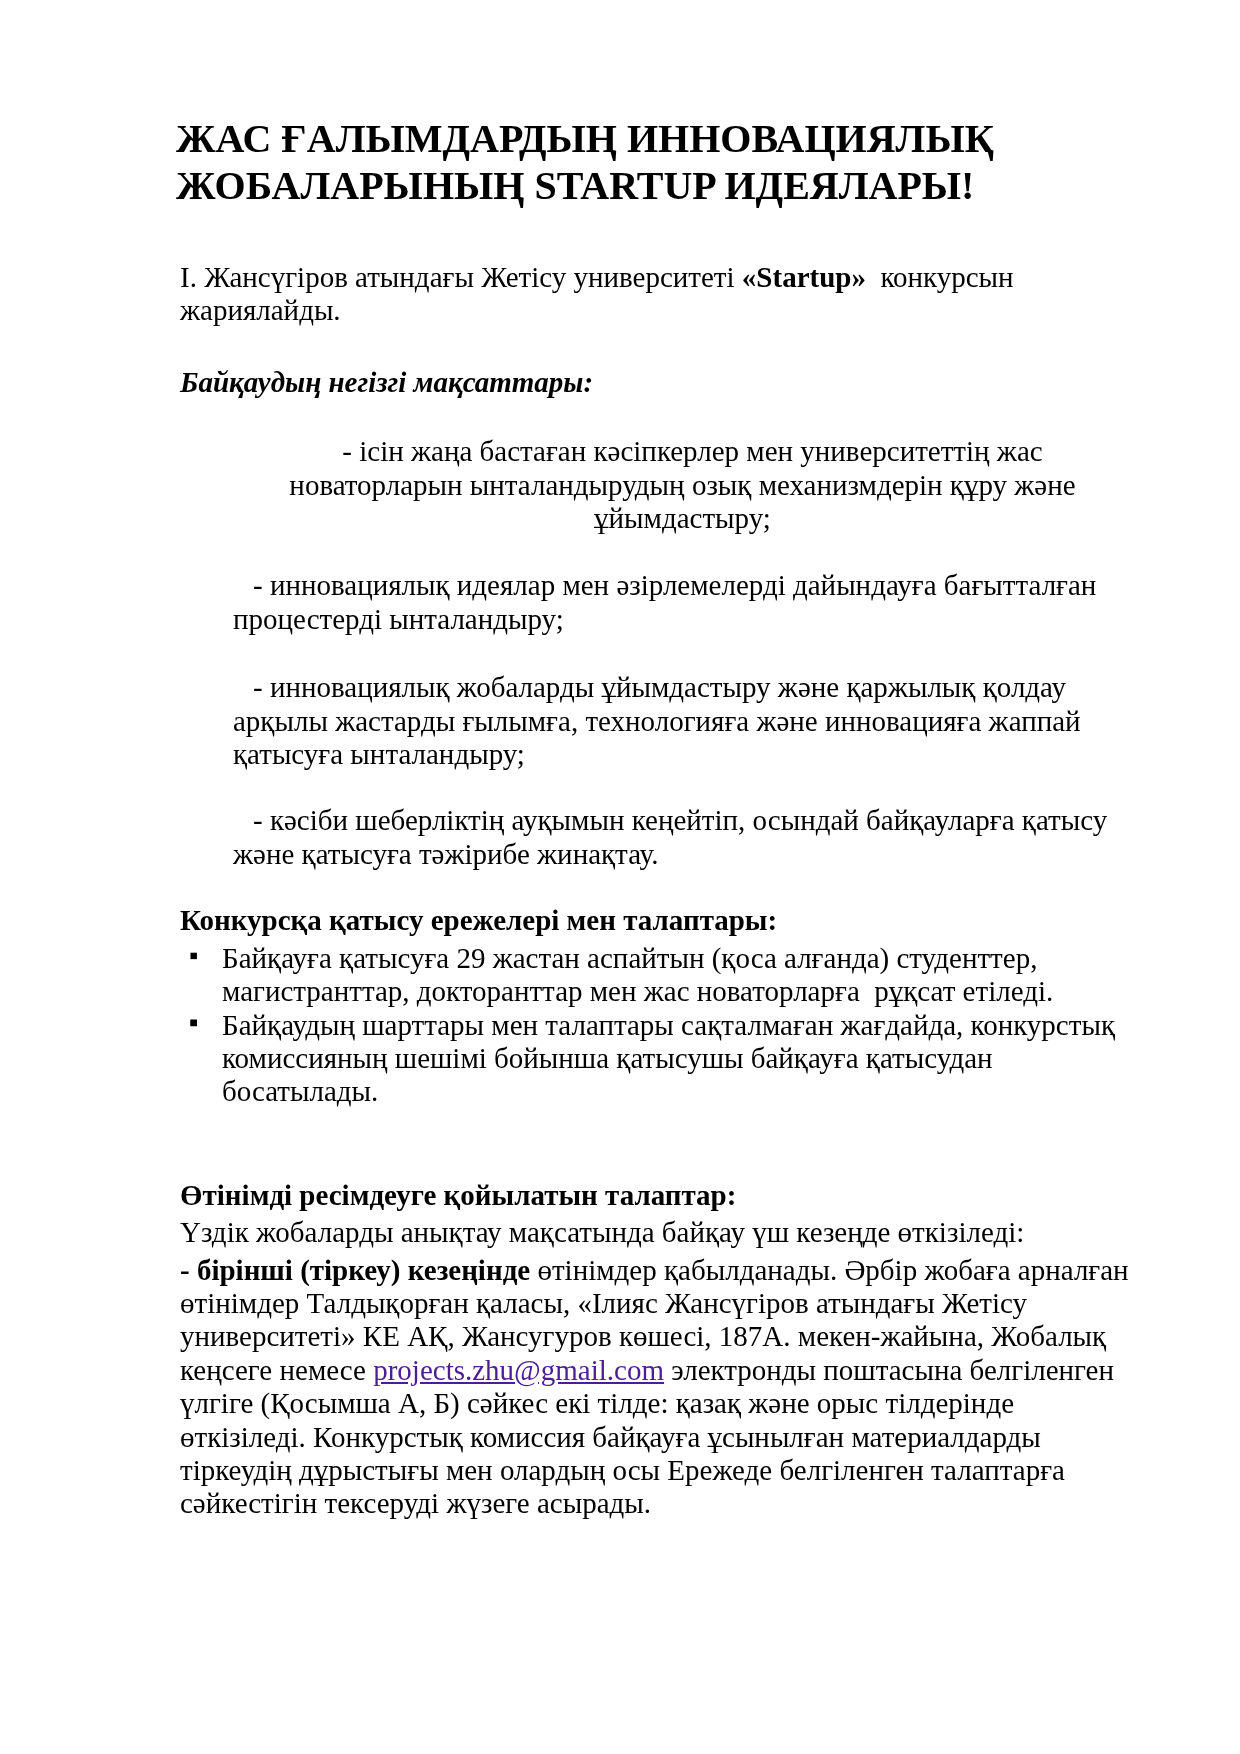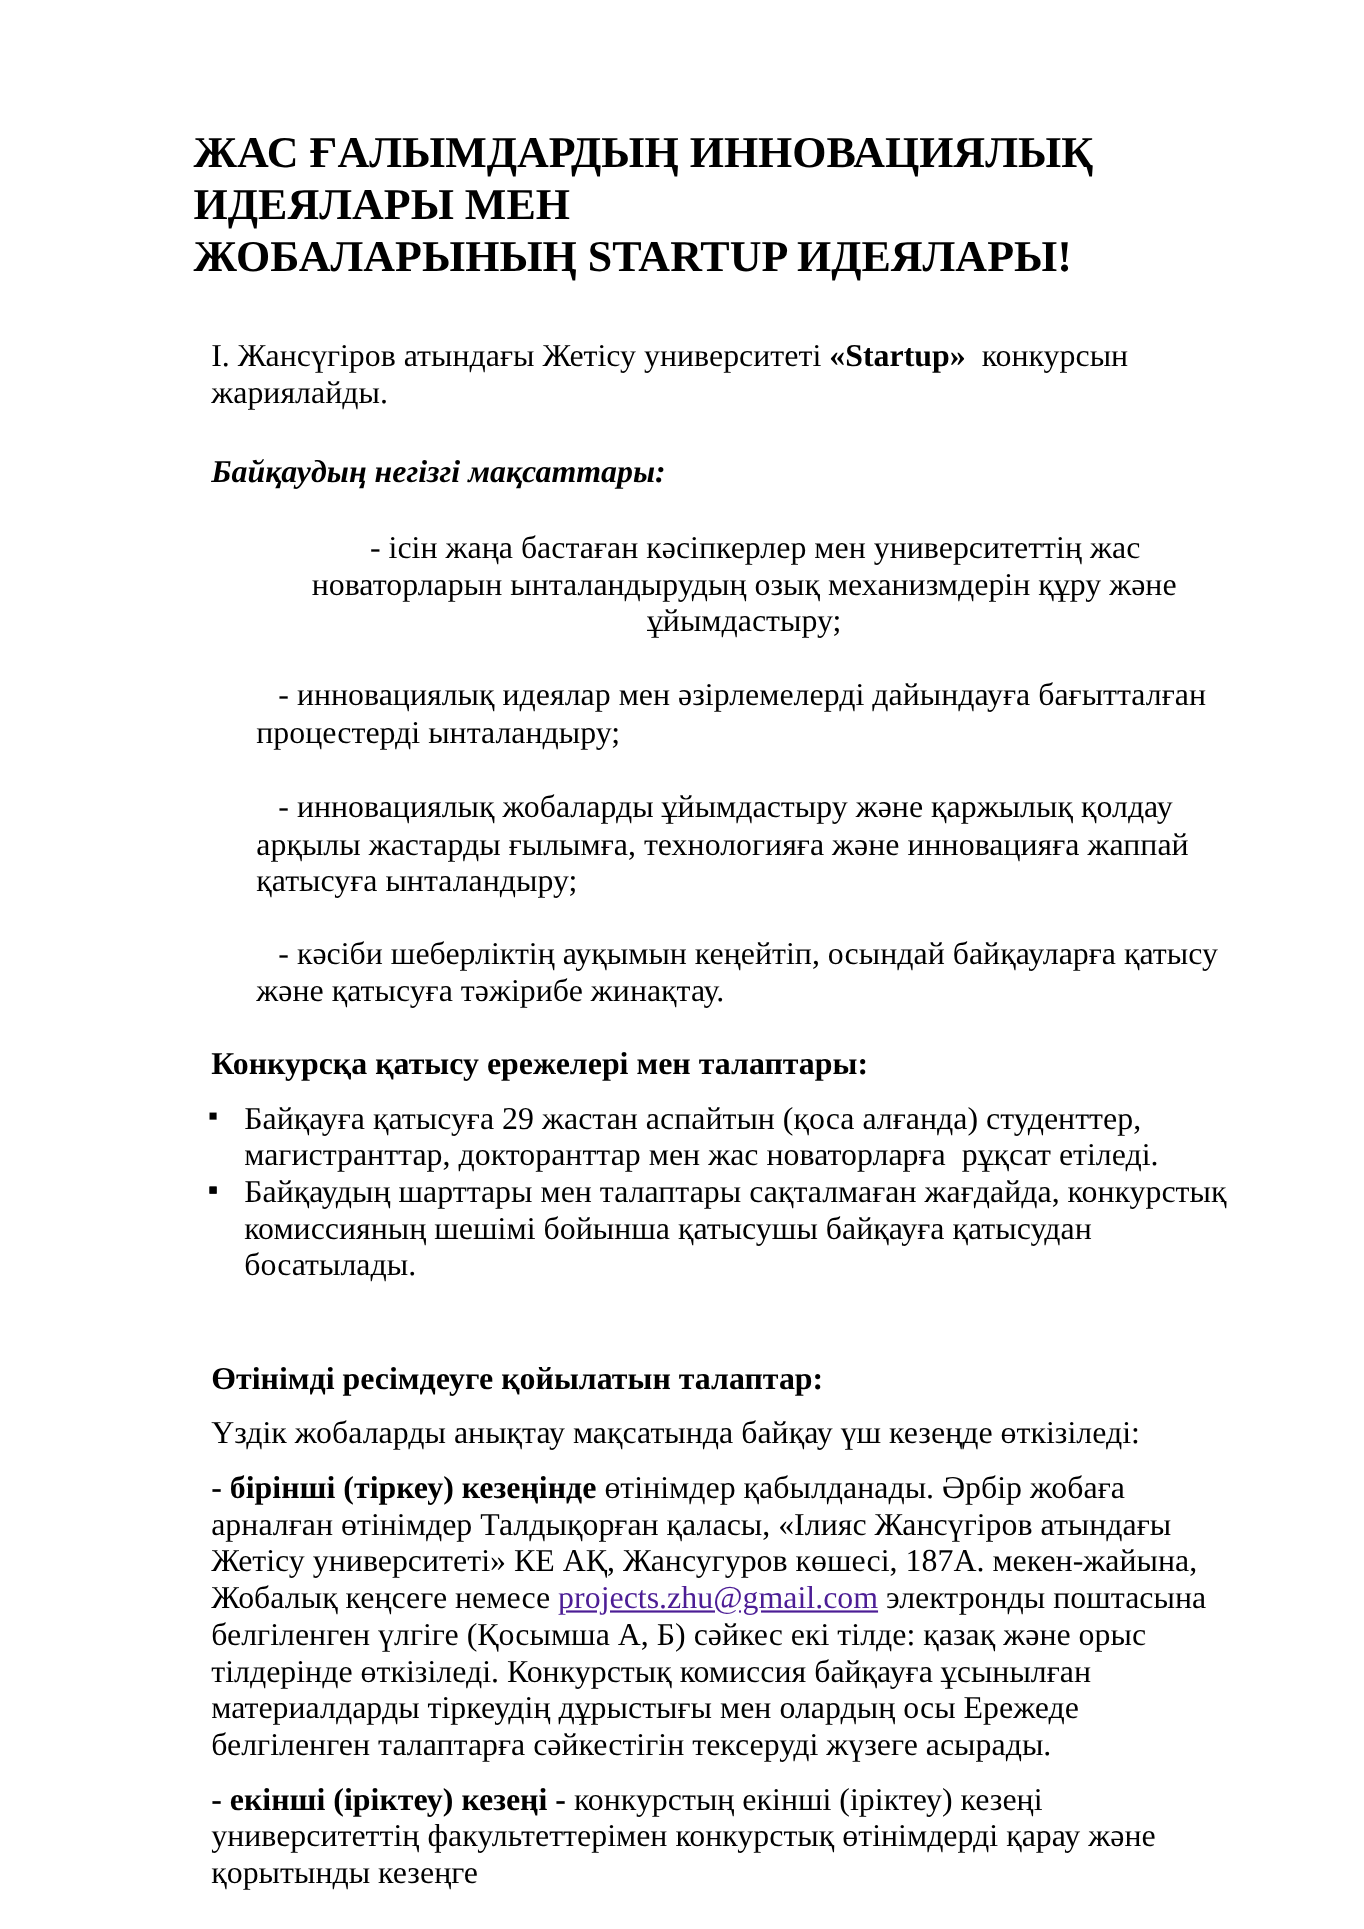--- a/index.html
+++ b/index.html
@@ -11,21 +11,21 @@
     font-family: "Liberation Serif", "DejaVu Serif", serif;
     overflow: hidden;
   }
   .page {
     width: 1240px;
     height: 1631px;
     padding: 115px 104px 0 176px;
     font-size: 29px;
     line-height: 33.4px;
   }
-  p { margin: 16px; white-space: pre-wrap; }
+  p { margin: 4px; white-space: pre-wrap; }
   .b { font-weight: bold; }
 
   .title {
     font-weight: bold;
     font-size: 40px;
     line-height: 47px;
   }
 
   .intro { margin-top: 52px; }
 
@@ -58,21 +58,20 @@
     cursor: pointer;
   }
 </style>
 </head>
 <body>
 
 <div class="page">
 
   <div class="title">
     <div>ЖАС ҒАЛЫМДАРДЫҢ ИННОВАЦИЯЛЫҚ</div>
-    <div>ИДЕЯЛАРЫ МЕН</div>
     <div>ЖОБАЛАРЫНЫҢ STARTUP ИДЕЯЛАРЫ!</div>
   </div>
 
   <p class="intro"><span>І. Жансүгіров атындағы Жетісу университеті </span><span class="b">«Startup»</span><span>  конкурсын</span><br><span>жариялайды.</span></p>
 
   <p class="heading heading-goals">Байқаудың негізгі мақсаттары:</p>
 
   <p class="goal goal-1">- ісін жаңа бастаған кәсіпкерлер мен университеттің жас новаторларын ынталандырудың озық механизмдерін құру және ұйымдастыру;</p>
   <p class="goal goal-2">- инновациялық идеялар мен әзірлемелерді дайындауға бағытталған процестерді ынталандыру;</p>
   <p class="goal goal-3">- инновациялық жобаларды ұйымдастыру және қаржылық қолдау арқылы жастарды ғылымға, технологияға және инновацияға жаппай қатысуға ынталандыру;</p>
@@ -85,15 +84,14 @@
     <li><span class="bullet-marker">▪</span></li>
     <li><span class="bullet-marker">▪</span><span>Байқаудың шарттары мен талаптары сақталмаған жағдайда, конкурстық комиссияның шешімі бойынша қатысушы байқауға қатысудан босатылады.</span></li>
   </ul>
 
   <p class="heading heading-req">Өтінімді ресімдеуге қойылатын талаптар:</p>
 
   <p>Үздік жобаларды анықтау мақсатында байқау үш кезеңде өткізіледі:</p>
 
   <p><span class="b">- бірінші (тіркеу) кезеңінде</span><span> өтінімдер қабылданады. Әрбір жобаға арналған өтінімдер Талдықорған қаласы, «Ілияс Жансүгіров атындағы Жетісу университеті» КЕ АҚ, Жансугуров көшесі, 187А. мекен-жайына, Жобалық кеңсеге немесе </span><a class="email">projects.zhu@gmail.com</a><span> электронды поштасына белгіленген үлгіге (Қосымша А, Б) сәйкес екі тілде: қазақ және орыс тілдерінде өткізіледі. Конкурстық комиссия байқауға ұсынылған материалдарды тіркеудің дұрыстығы мен олардың осы Ережеде белгіленген талаптарға сәйкестігін тексеруді жүзеге асырады.</span></p>
 
-  <p><span class="b">- екінші (іріктеу) кезеңі -</span><span> конкурстың екінші (іріктеу) кезеңі университеттің факультеттерімен конкурстық өтінімдерді қарау және қорытынды кезеңге</span></p>
 
 </div>
 
 </body></html>

